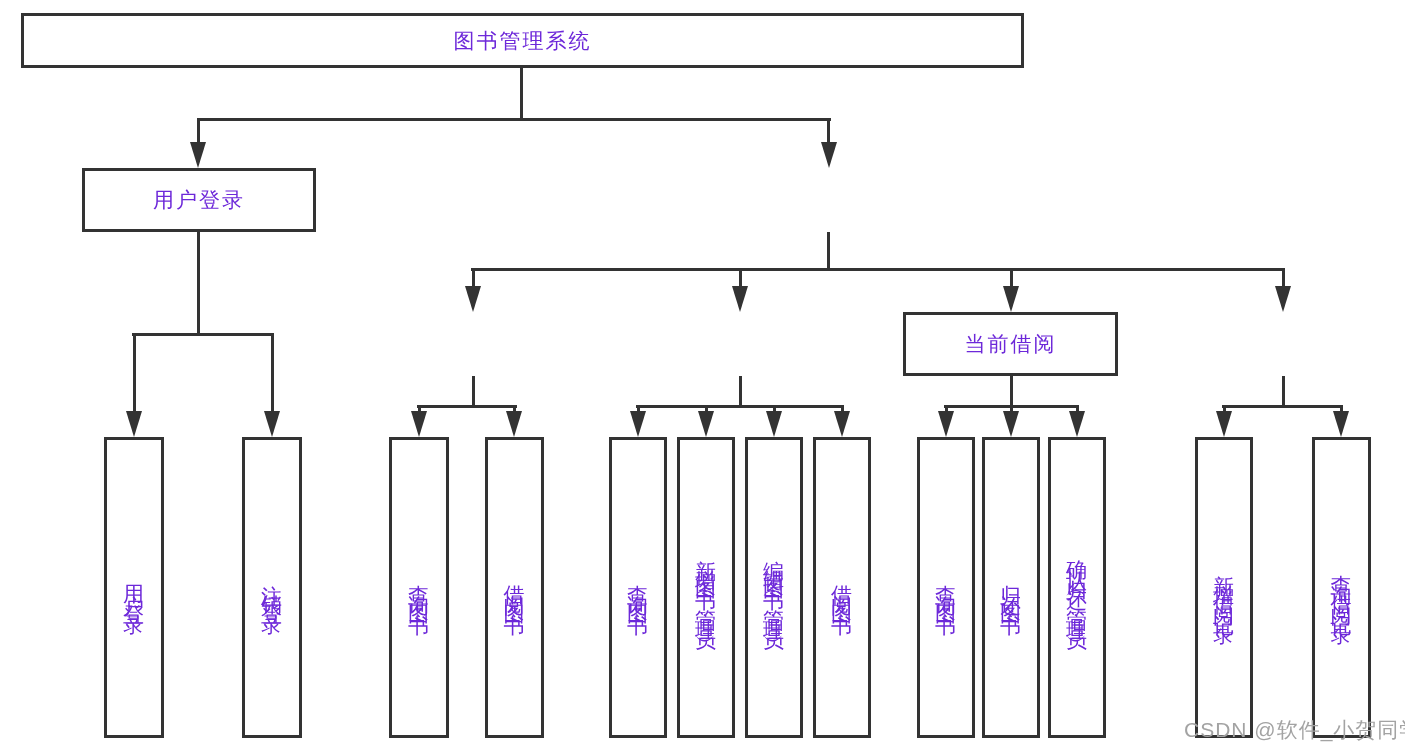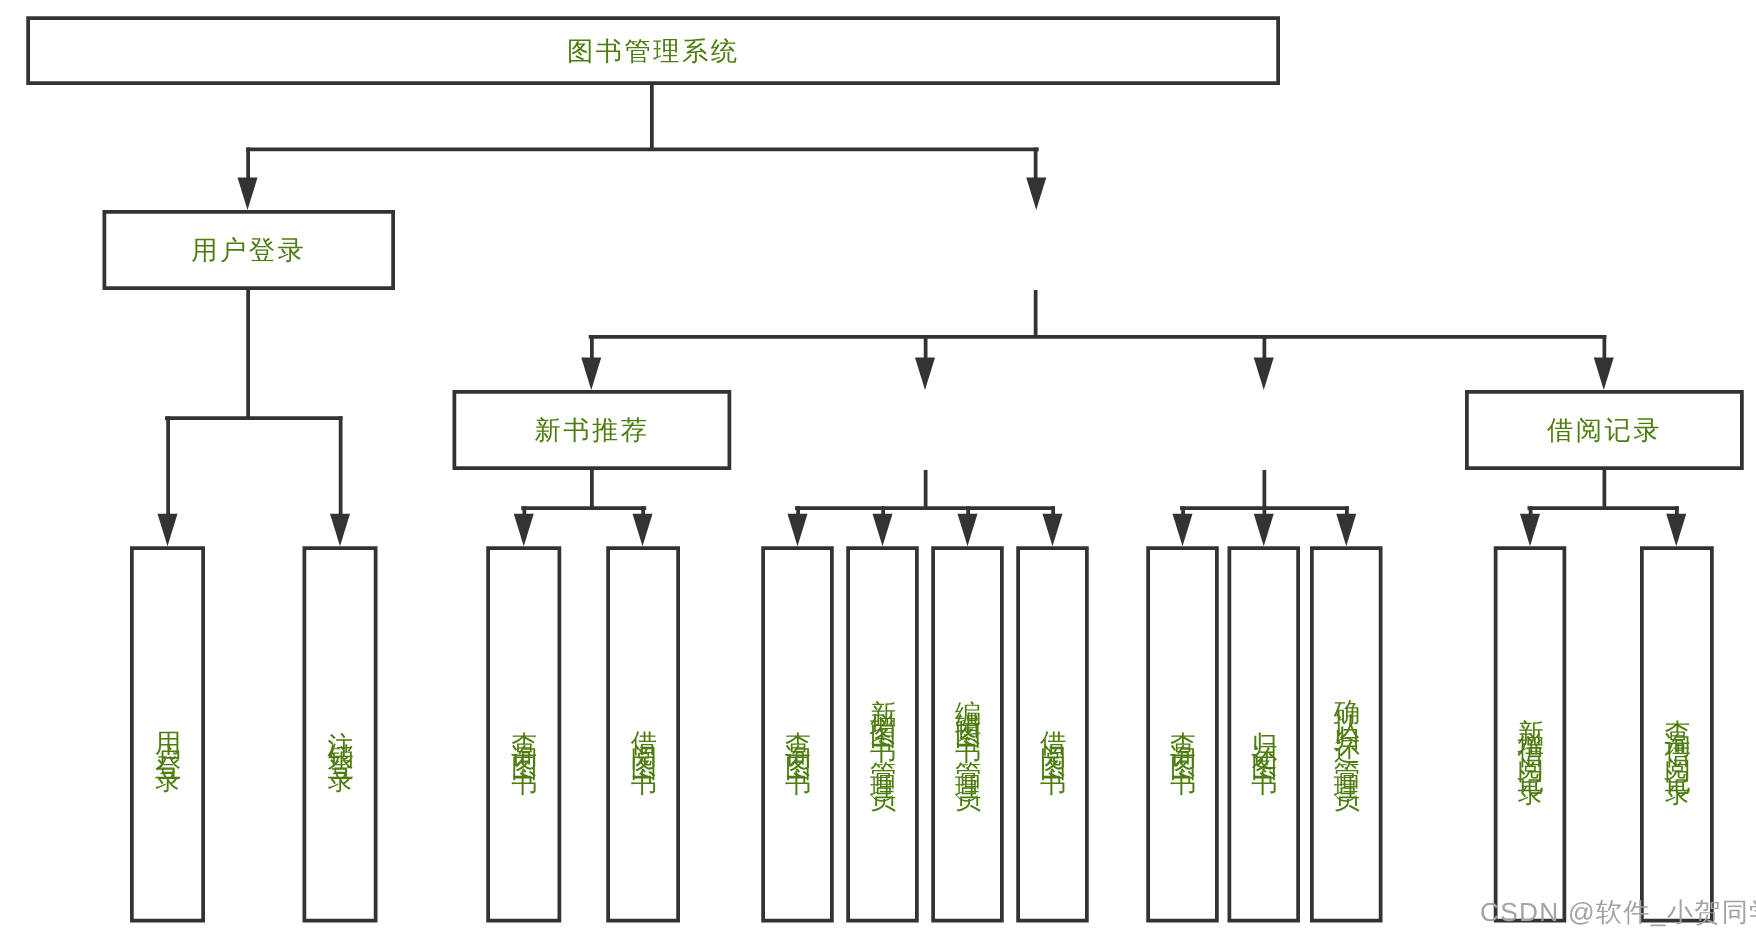--- a/index.html
+++ b/index.html
@@ -17,21 +17,21 @@
     box-sizing: border-box;
     border: 3px solid #333333;
     background: #ffffff;
     display: flex;
     align-items: center;
     justify-content: center;
   }
   .box span {
     font-size: 21px;
     letter-spacing: 2px;
-    color: #4d7c0f;
+    color: #6d28d9;
     white-space: nowrap;
   }
   .vbox span {
     writing-mode: vertical-rl;
     text-orientation: mixed;
     font-size: 21px;
     letter-spacing: 10px;
     line-height: 1;
     white-space: nowrap;
   }
@@ -89,25 +89,22 @@
   <div class="hline" style="left:471px; top:268px; width:814px;"></div>
   <div class="vline" style="left:472px; top:268px; height:20px;"></div>
   <div class="arrow" style="left:465px; top:286px;"></div>
   <div class="vline" style="left:739px; top:268px; height:20px;"></div>
   <div class="arrow" style="left:732px; top:286px;"></div>
   <div class="vline" style="left:1010px; top:268px; height:20px;"></div>
   <div class="arrow" style="left:1003px; top:286px;"></div>
   <div class="vline" style="left:1282px; top:268px; height:20px;"></div>
   <div class="arrow" style="left:1275px; top:286px;"></div>
 
-  <div class="box" style="left:362px; top:312px; width:223px; height:64px;">
-    <span>新书推荐</span>
-  </div>
-  <div class="box" style="left:1172px; top:312px; width:223px; height:64px;">
-    <span>借阅记录</span>
+  <div class="box" style="left:903px; top:312px; width:215px; height:64px;">
+    <span>当前借阅</span>
   </div>
 
   <div class="vline" style="left:472px; top:376px; height:32px;"></div>
   <div class="vline" style="left:739px; top:376px; height:32px;"></div>
   <div class="vline" style="left:1010px; top:376px; height:32px;"></div>
   <div class="vline" style="left:1282px; top:376px; height:32px;"></div>
 
   <div class="hline" style="left:417px; top:405px; width:100px;"></div>
   <div class="vline" style="left:418px; top:405px; height:10px;"></div>
   <div class="arrow" style="left:411px; top:411px;"></div>

